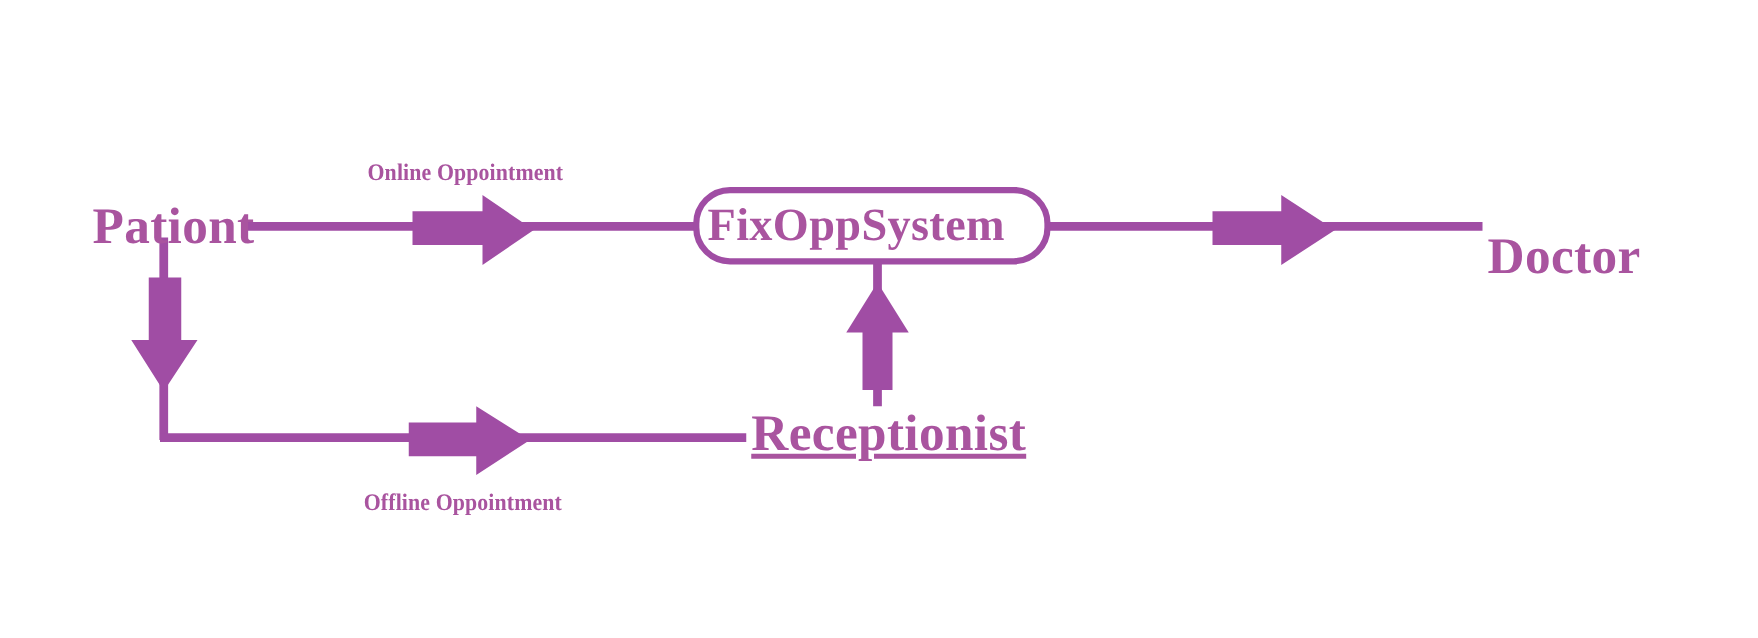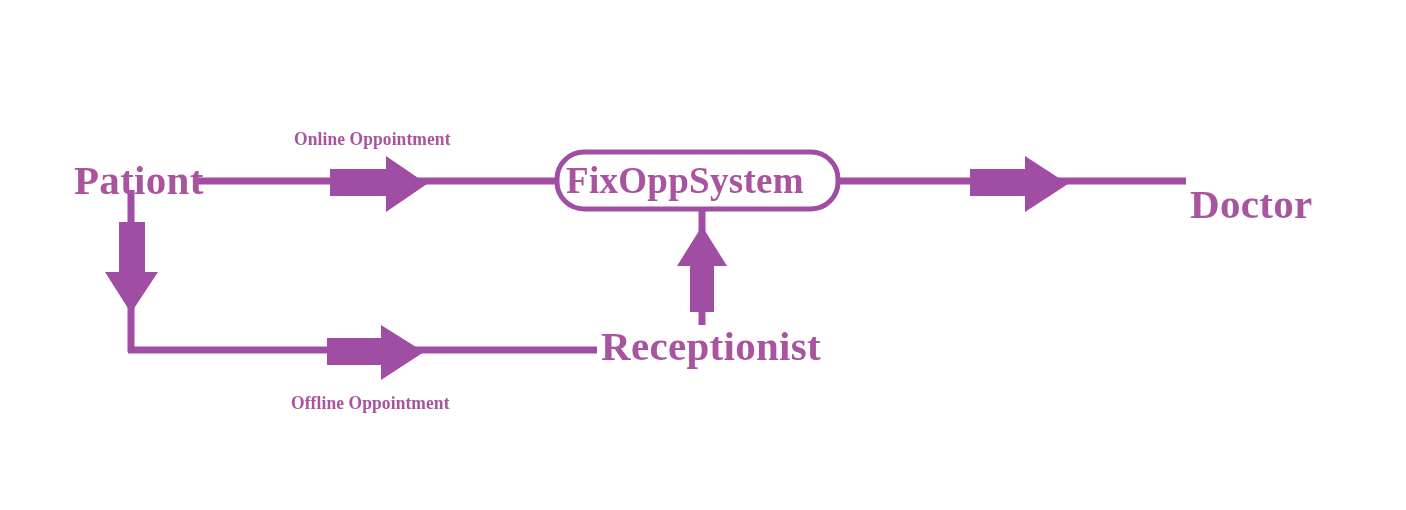--- a/index.html
+++ b/index.html
@@ -44,21 +44,21 @@
     font-size: 19px;
     color: #A9549F;
     white-space: nowrap;
     line-height: 1;
     letter-spacing: 0.1px;
     transform: scaleX(0.92);
     transform-origin: left center;
   }
   #node-pationt  { left: 74px;   top: 160px; }
   #node-doctor   { left: 1190px; top: 160px; margin-top: 24px; }
-  #node-recept   { left: 601px;  top: 326px; }
+  #node-recept   { left: 601px;  top: 326px; text-decoration: underline; }
   #node-fixopp   {
     left: 566px;
     top: 162px;
     font-size: 37px;
     text-align: right;
   }
   #label-online  { left: 294px; top: 129px; }
   #label-offline { left: 291px; top: 393px; }
 </style>
 </head>

